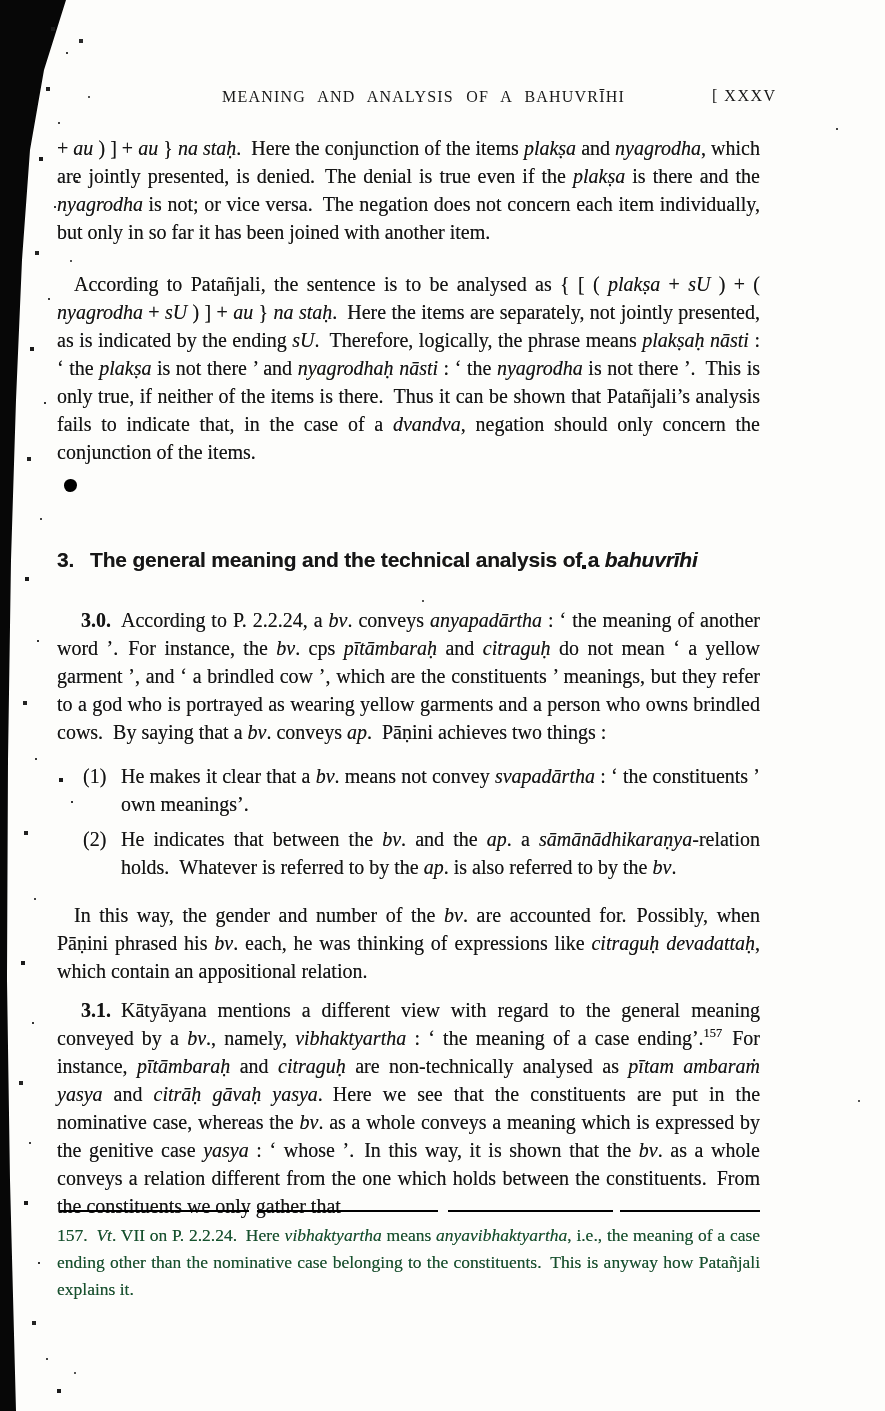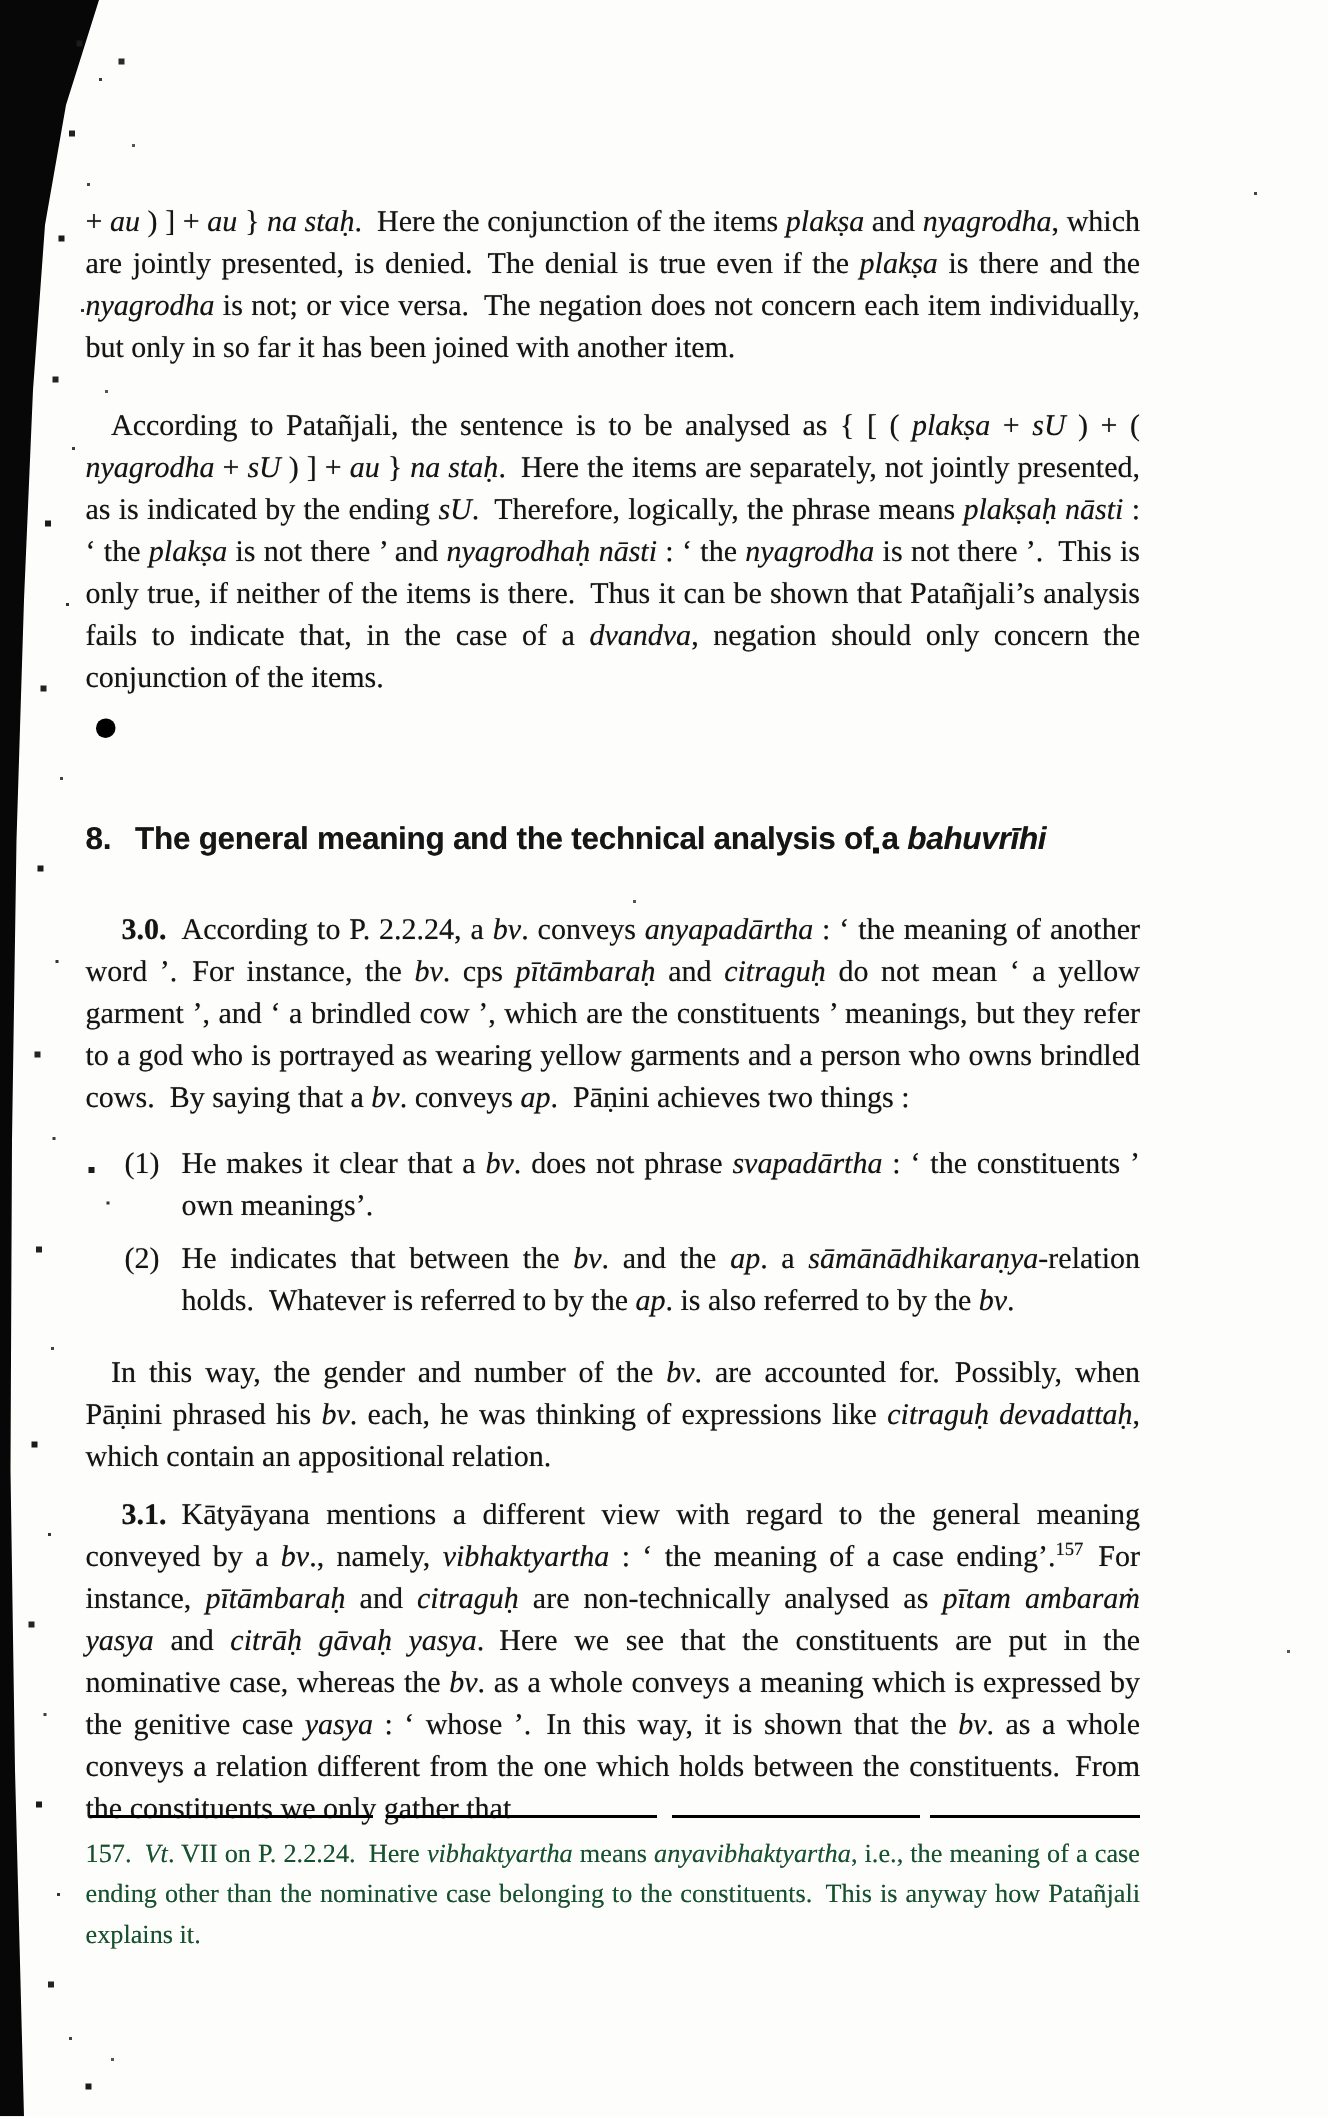--- a/index.html
+++ b/index.html
@@ -89,35 +89,39 @@
   b { font-weight: bold; margin-left: 24px; }
 </style>
 </head>
 <body>
 
 <div class="page">
 
   <div class="scan-band"></div>
   <div class="speckles"></div>
 
+  <div class="running-header">
+    <span class="header-title">MEANING AND ANALYSIS OF A BAHUVRĪHI</span>
+    <span class="header-page">[ XXXV</span>
+  </div>
 
   <div class="para" style="top:134px"><span>+ </span><i>au</i><span> ) ] + </span><i>au</i><span> } </span><i>na staḥ</i><span>. Here the conjunction of the items </span><i>plakṣa</i><span> and </span><i>nyagrodha</i><span>, which are jointly presented, is denied. The denial is true even if the </span><i>plakṣa</i><span> is there and the </span><i>nyagrodha</i><span> is not; or vice versa. The negation does not concern each item individually, but only in so far it has been joined with another item.</span></div>
 
   <div class="para indent" style="top:270px"><span>According to Patañjali, the sentence is to be analysed as { [ ( </span><i>plakṣa</i><span> + </span><i>sU</i><span> ) + ( </span><i>nyagrodha</i><span> + </span><i>sU</i><span> ) ] + </span><i>au</i><span> } </span><i>na staḥ</i><span>. Here the items are separately, not jointly presented, as is indicated by the ending </span><i>sU</i><span>. Therefore, logically, the phrase means </span><i>plakṣaḥ nāsti</i><span> : ‘ the </span><i>plakṣa</i><span> is not there ’ and </span><i>nyagrodhaḥ nāsti</i><span> : ‘ the </span><i>nyagrodha</i><span> is not there ’. This is only true, if neither of the items is there. Thus it can be shown that Patañjali’s analysis fails to indicate that, in the case of a </span><i>dvandva</i><span>, negation should only concern the conjunction of the items.</span></div>
 
   <div class="ink-dot"></div>
 
-  <h2 class="section-heading"><span>8.  The general meaning and the technical analysis of a </span><i>bahuvrīhi</i></h2>
+  <h2 class="section-heading"><span>3.  The general meaning and the technical analysis of a </span><i>bahuvrīhi</i></h2>
 
   <div class="para" style="top:606px"><b>3.0.</b><span> According to P. 2.2.24, a </span><i>bv</i><span>. conveys </span><i>anyapadārtha</i><span> : ‘ the meaning of another word ’. For instance, the </span><i>bv</i><span>. cps </span><i>pītāmbaraḥ</i><span> and </span><i>citraguḥ</i><span> do not mean ‘ a yellow garment ’, and ‘ a brindled cow ’, which are the constituents ’ meanings, but they refer to a god who is portrayed as wearing yellow garments and a person who owns brindled cows. By saying that a </span><i>bv</i><span>. conveys </span><i>ap</i><span>. Pāṇini achieves two things :</span></div>
 
   <div class="list-block">
     <div class="list-item">
       <span class="list-marker">(1)</span>
-      <span class="list-text"><span>He makes it clear that a </span><i>bv</i><span>. does not phrase </span><i>svapadārtha</i><span> : ‘ the constituents ’ own meanings’.</span></span>
+      <span class="list-text"><span>He makes it clear that a </span><i>bv</i><span>. means not convey </span><i>svapadārtha</i><span> : ‘ the constituents ’ own meanings’.</span></span>
     </div>
     <div class="list-item">
       <span class="list-marker">(2)</span>
       <span class="list-text"><span>He indicates that between the </span><i>bv</i><span>. and the </span><i>ap</i><span>. a </span><i>sāmānādhikaraṇya</i><span>-relation holds. Whatever is referred to by the </span><i>ap</i><span>. is also referred to by the </span><i>bv</i><span>.</span></span>
     </div>
   </div>
 
   <div class="para indent" style="top:901px"><span>In this way, the gender and number of the </span><i>bv</i><span>. are accounted for. Possibly, when Pāṇini phrased his </span><i>bv</i><span>. each, he was thinking of expressions like </span><i>citraguḥ devadattaḥ</i><span>, which contain an appositional relation.</span></div>
 
   <div class="para" style="top:996px"><b>3.1.</b><span> Kātyāyana mentions a different view with regard to the general meaning conveyed by a </span><i>bv</i><span>., namely, </span><i>vibhaktyartha</i><span> : ‘ the meaning of a case ending’.</span><sup>157</sup><span> For instance, </span><i>pītāmbaraḥ</i><span> and </span><i>citraguḥ</i><span> are non-technically analysed as </span><i>pītam ambaraṁ yasya</i><span> and </span><i>citrāḥ gāvaḥ yasya</i><span>. Here we see that the constituents are put in the nominative case, whereas the </span><i>bv</i><span>. as a whole conveys a meaning which is expressed by the genitive case </span><i>yasya</i><span> : ‘ whose ’. In this way, it is shown that the </span><i>bv</i><span>. as a whole conveys a relation different from the one which holds between the constituents. From the constituents we only gather that</span></div>

